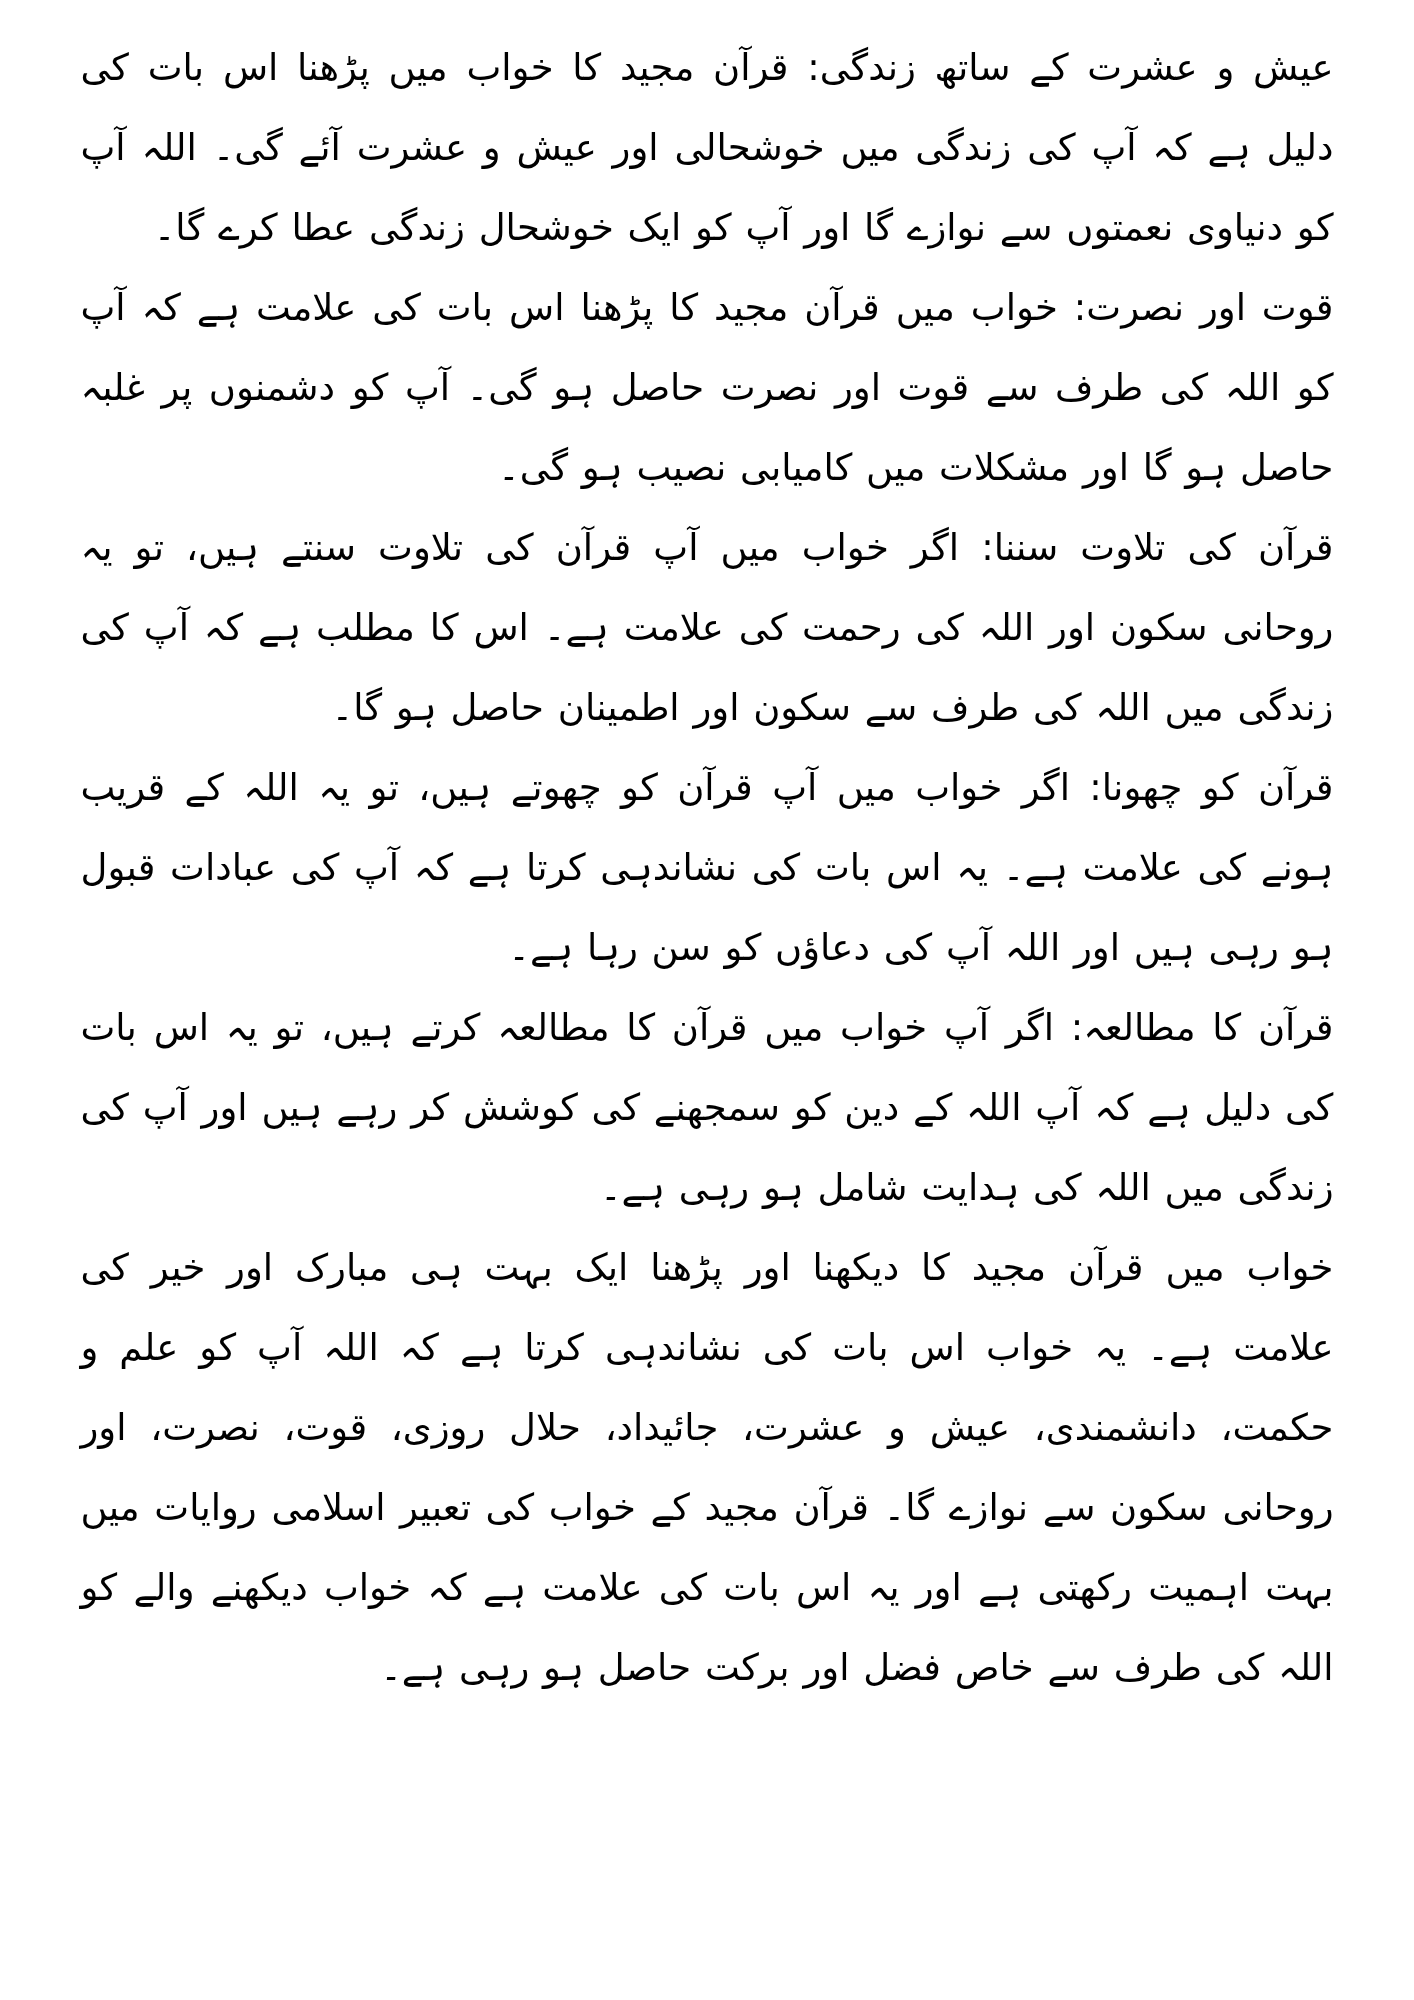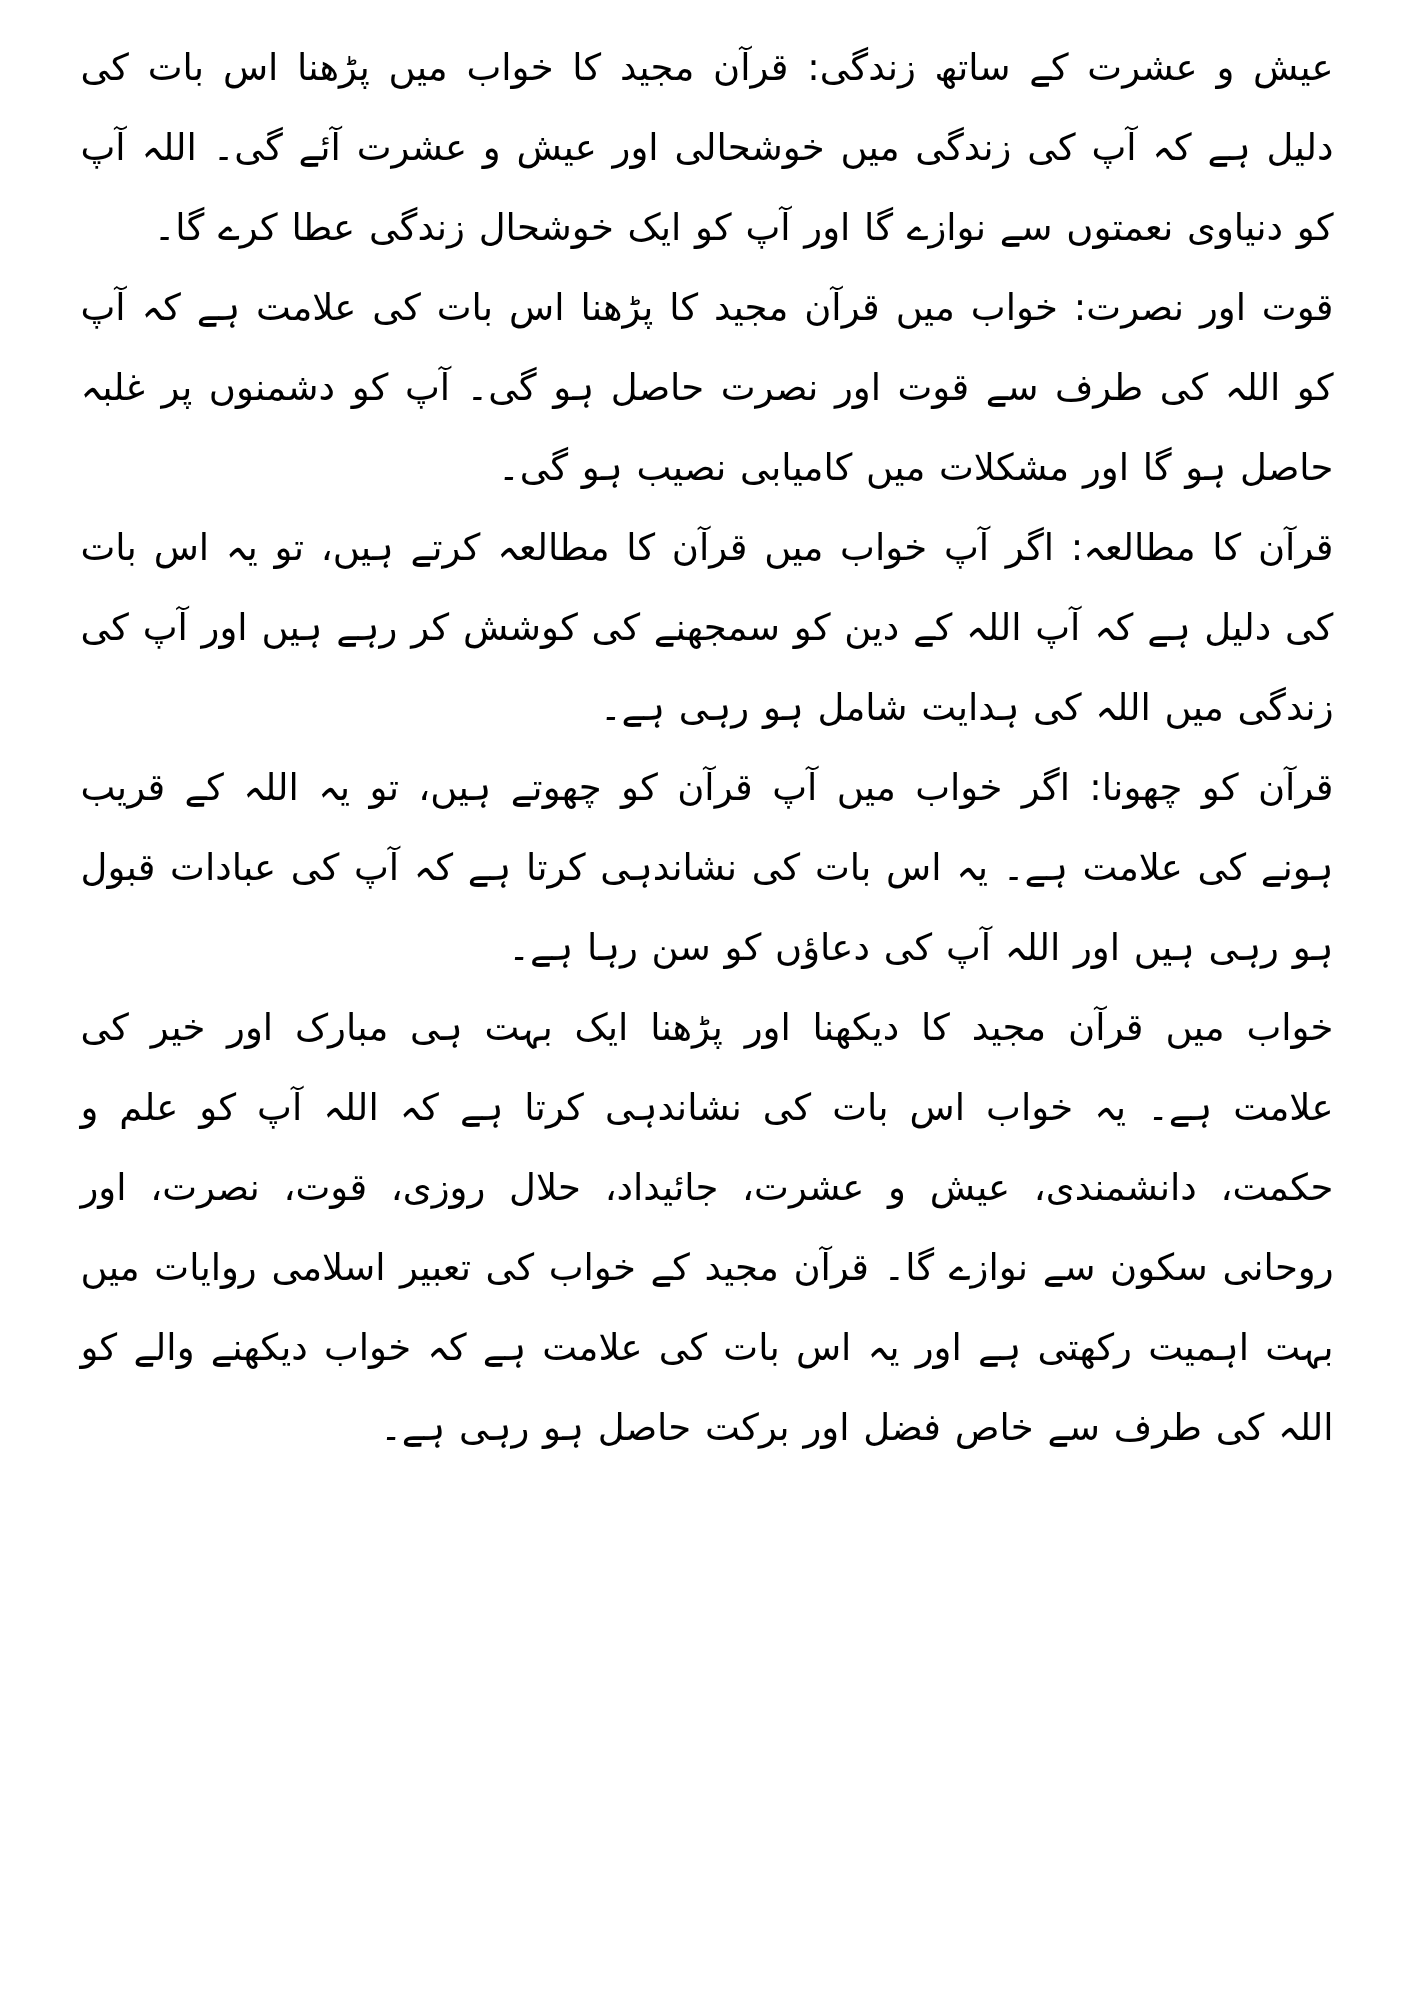--- a/index.html
+++ b/index.html
@@ -45,21 +45,22 @@
 <div class="page">
   <div class="doc-body">
 
     <p class="para">عیش و عشرت کے ساتھ زندگی: قرآن مجید کا خواب میں پڑھنا اس بات کی دلیل ہے کہ آپ کی زندگی میں خوشحالی اور عیش و عشرت آئے گی۔ اللہ آپ کو دنیاوی نعمتوں سے نوازے گا اور آپ کو ایک خوشحال زندگی عطا کرے گا۔</p>
 
 
     <p class="para">قوت اور نصرت: خواب میں قرآن مجید کا پڑھنا اس بات کی علامت ہے کہ آپ کو اللہ کی طرف سے قوت اور نصرت حاصل ہو گی۔ آپ کو دشمنوں پر غلبہ حاصل ہو گا اور مشکلات میں کامیابی نصیب ہو گی۔</p>
 
 
 
+    <p class="para">قرآن کی تلاوت سننا: اگر خواب میں آپ قرآن کی تلاوت سنتے ہیں، تو یہ روحانی سکون اور اللہ کی رحمت کی علامت ہے۔ اس کا مطلب ہے کہ آپ کی زندگی میں اللہ کی طرف سے سکون اور اطمینان حاصل ہو گا۔</p>
+
+    <p class="para">قرآن کو چھونا: اگر خواب میں آپ قرآن کو چھوتے ہیں، تو یہ اللہ کے قریب ہونے کی علامت ہے۔ یہ اس بات کی نشاندہی کرتا ہے کہ آپ کی عبادات قبول ہو رہی ہیں اور اللہ آپ کی دعاؤں کو سن رہا ہے۔</p>
 
     <p class="para">قرآن کا مطالعہ: اگر آپ خواب میں قرآن کا مطالعہ کرتے ہیں، تو یہ اس بات کی دلیل ہے کہ آپ اللہ کے دین کو سمجھنے کی کوشش کر رہے ہیں اور آپ کی زندگی میں اللہ کی ہدایت شامل ہو رہی ہے۔</p>
-
-    <p class="para">قرآن کو چھونا: اگر خواب میں آپ قرآن کو چھوتے ہیں، تو یہ اللہ کے قریب ہونے کی علامت ہے۔ یہ اس بات کی نشاندہی کرتا ہے کہ آپ کی عبادات قبول ہو رہی ہیں اور اللہ آپ کی دعاؤں کو سن رہا ہے۔</p>
 
     <p class="para">خواب میں قرآن مجید کا دیکھنا اور پڑھنا ایک بہت ہی مبارک اور خیر کی علامت ہے۔ یہ خواب اس بات کی نشاندہی کرتا ہے کہ اللہ آپ کو علم و حکمت، دانشمندی، عیش و عشرت، جائیداد، حلال روزی، قوت، نصرت، اور روحانی سکون سے نوازے گا۔ قرآن مجید کے خواب کی تعبیر اسلامی روایات میں بہت اہمیت رکھتی ہے اور یہ اس بات کی علامت ہے کہ خواب دیکھنے والے کو اللہ کی طرف سے خاص فضل اور برکت حاصل ہو رہی ہے۔</p>
 
   </div>
 </div>
 
 </body></html>

